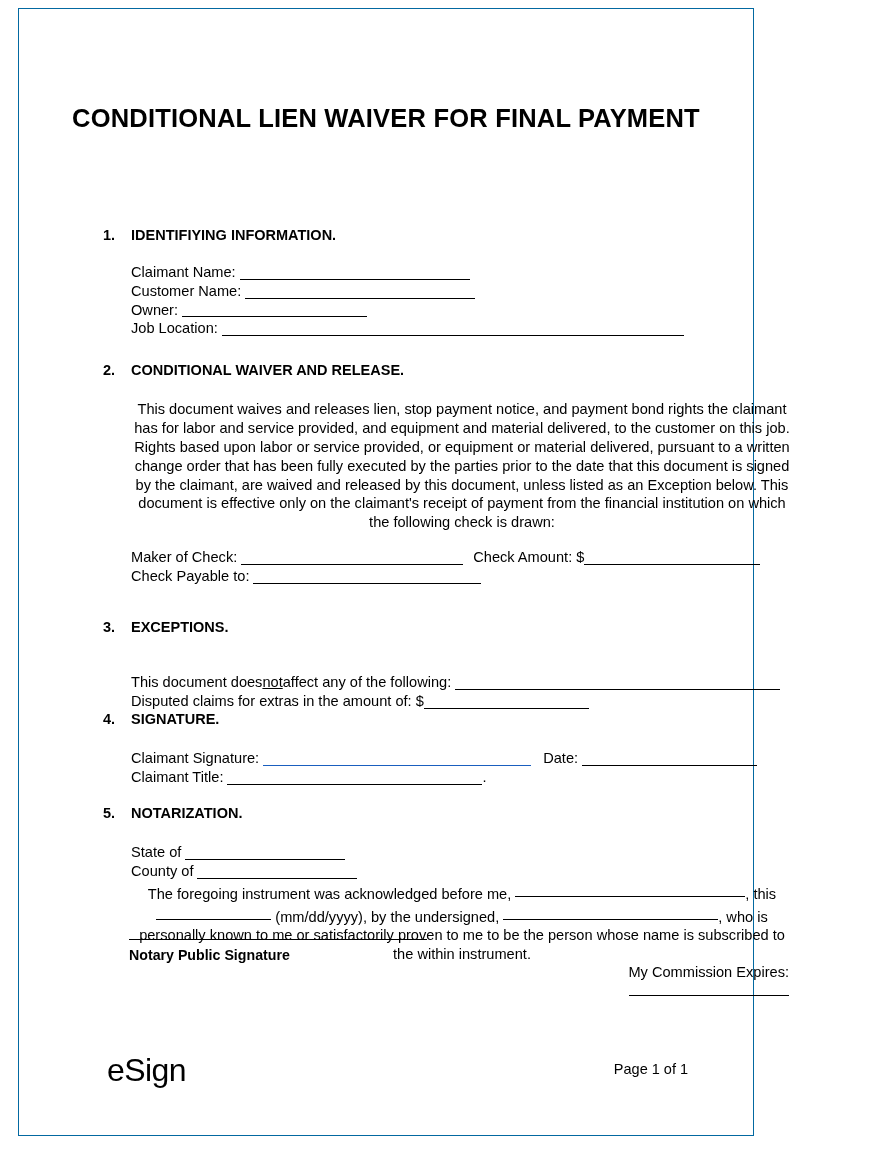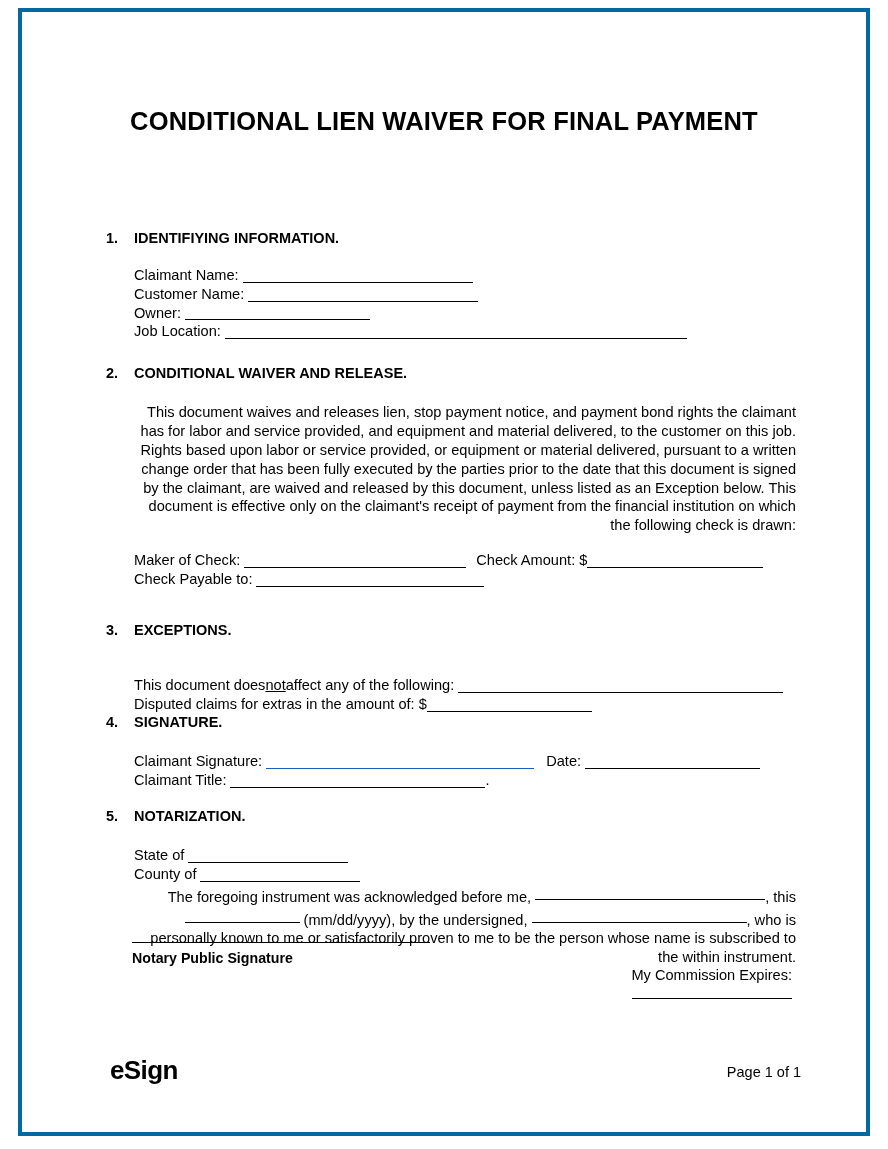--- a/index.html
+++ b/index.html
@@ -12,24 +12,24 @@
     height: 1149px;
     font-family: "Liberation Sans", sans-serif;
     color: #000000;
     position: relative;
     overflow: hidden;
   }
   .page {
     position: absolute;
     left: 18px;
     top: 8px;
-    width: 852px;
+    width: 736px;
     height: 1128px;
     background: #ffffff;
-    border: 4px solid #0369a1;
+    border: 1px solid #0369a1;
     box-sizing: border-box;
   }
   .inner {
     position: absolute;
     left: 0;
     top: 0;
     right: 0;
     bottom: 0;
     padding: 0;
   }
@@ -86,21 +86,21 @@
     height: 15px;
     margin: 0 0 2px 4px;
   }
   .blank-blue {
     border-bottom: 1.6px solid #1a5fbf;
   }
   p.para {
     margin: 0;
     font-size: 14.6px;
     line-height: 1.295;
-    text-align: right;
+    text-align: center;
   }
   .u { text-decoration: underline; }
 
   
   #sec1 { top: 218px; }
   #sec1 .section-body { margin-top: 20px; }
   #sec2 { top: 353px; }
   #sec2 .section-body { margin-top: 22px; }
   #sec3 { top: 610px; }
   #sec3 .section-body { margin-top: 38px; }
@@ -135,22 +135,22 @@
     font-size: 14.6px;
     display: flex;
     align-items: flex-end;
     white-space: nowrap;
     flex-direction: column;
   }
   .footer-logo {
     position: absolute;
     left: 88px;
     top: 1043px;
-    font-size: 26px;
-    font-weight: bold;
+    font-size: 32px;
+    font-weight: normal;
     letter-spacing: -0.6px;
   }
   .footer-page {
     position: absolute;
     right: 65px;
     top: 1052px;
     font-size: 14.5px;
   }
 </style>
 </head>

